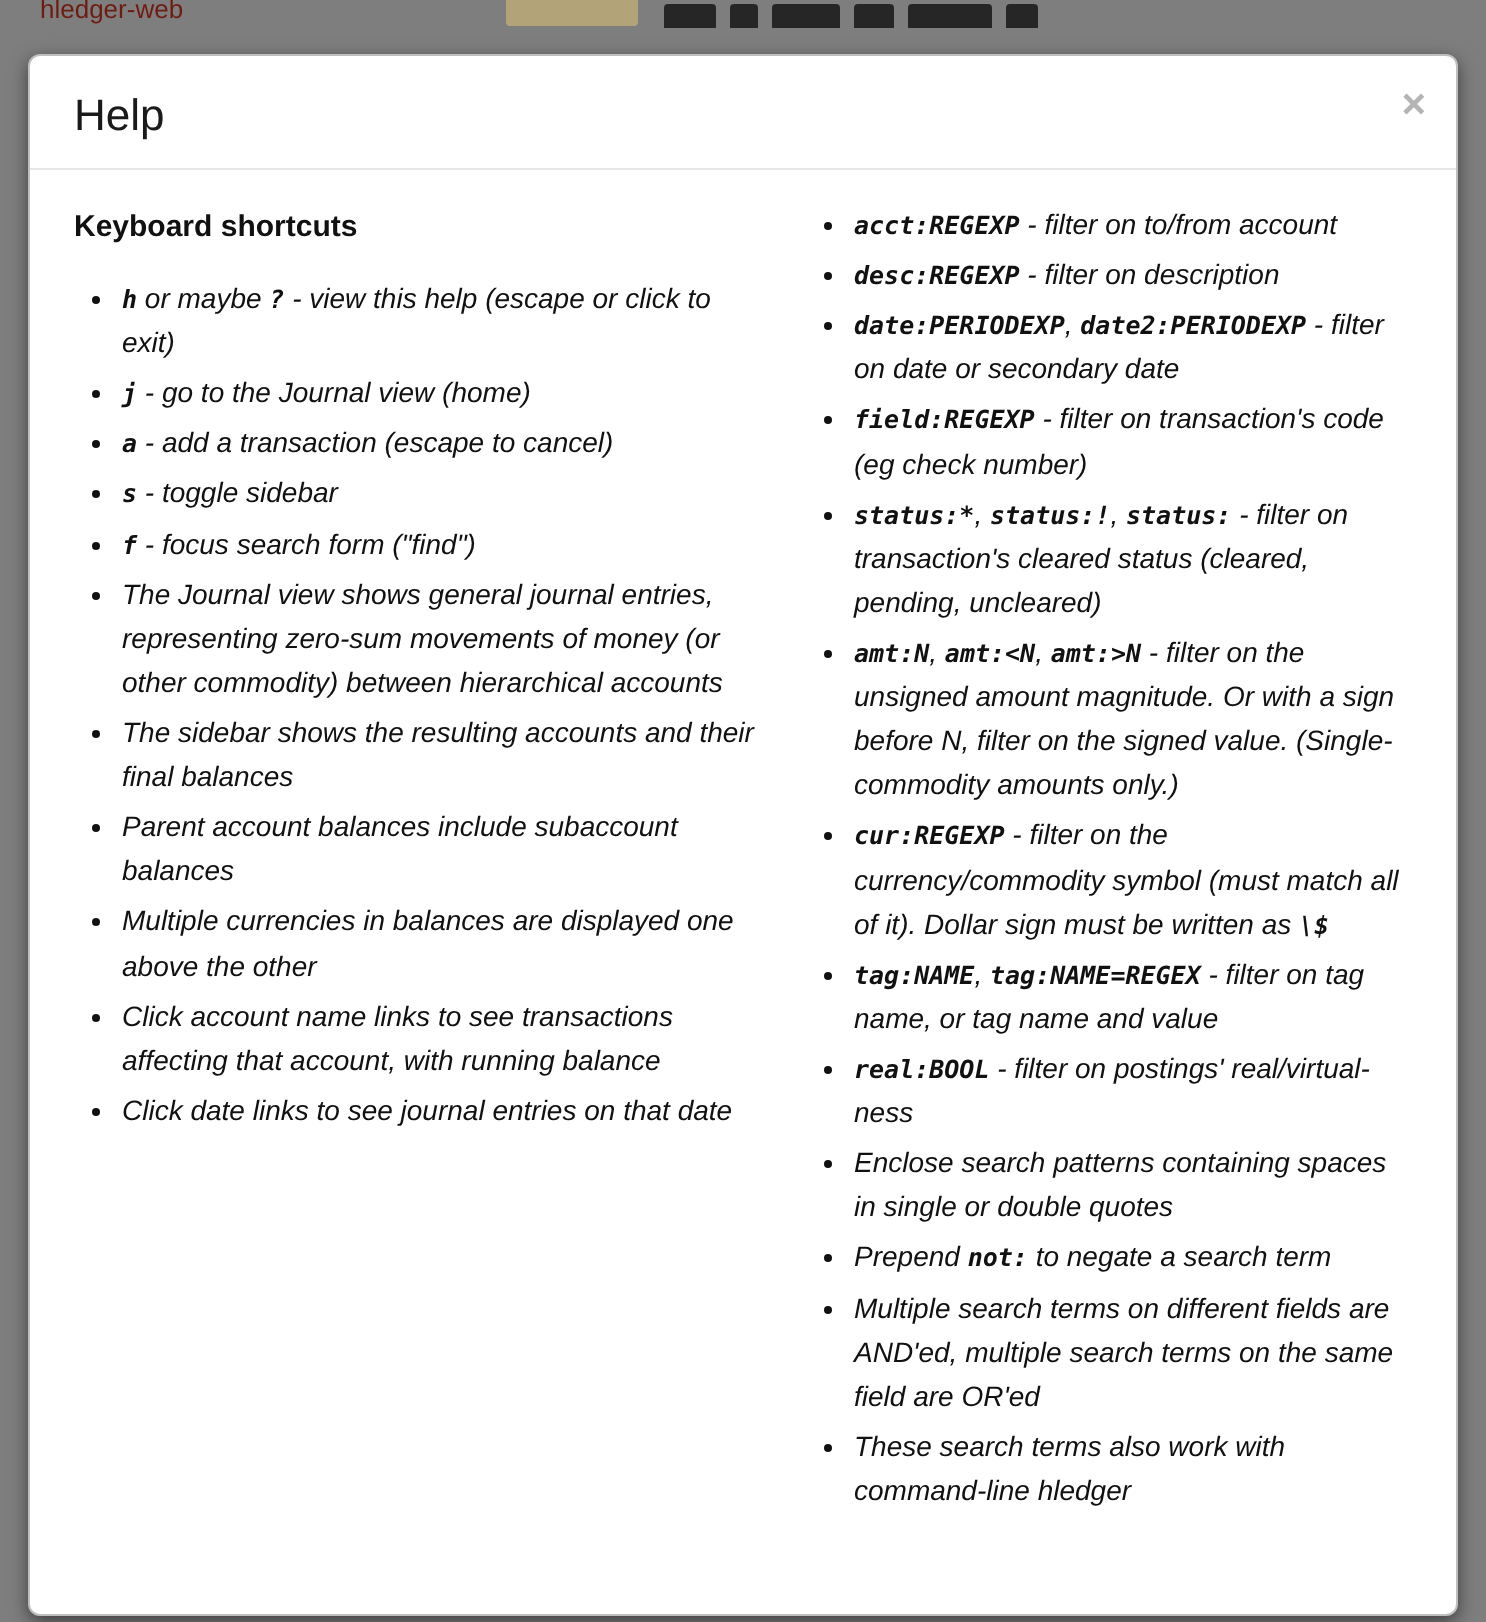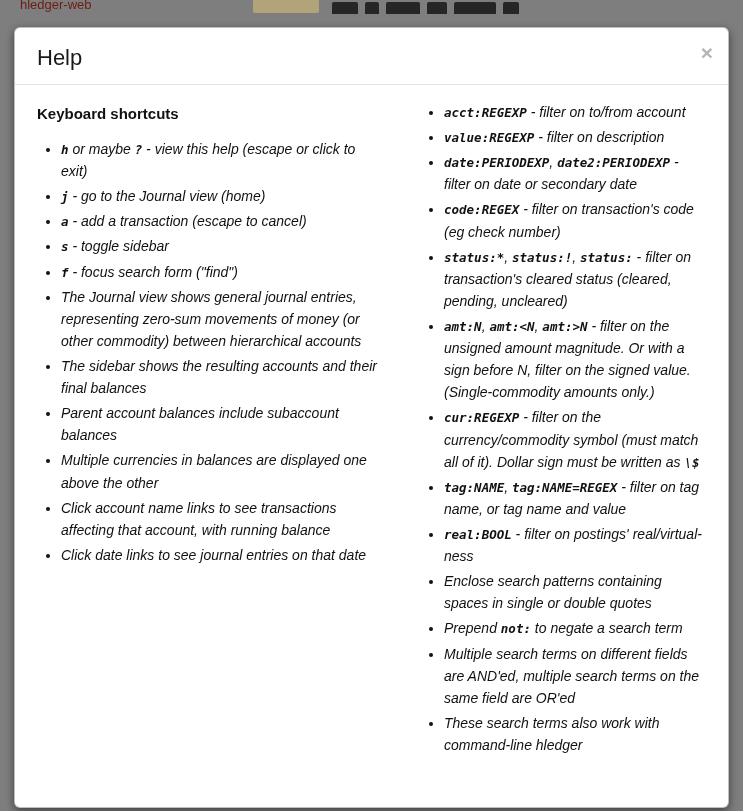--- a/index.html
+++ b/index.html
@@ -38,21 +38,21 @@
   }
   .modal-header { position: relative; padding: 17px 22px 13px; border-bottom: 1px solid #e5e5e5; }
   .modal-title { font-size: 22px; font-weight: 500; color: #1a1a1a; }
   .close {
     position: absolute; right: 15px; top: 14px;
     background: none; border: none; cursor: pointer;
     font-size: 21px; font-weight: bold; color: #b4b4b4; line-height: 1;
     font-family: "Liberation Sans", sans-serif;
   }
 
-  .modal-body { display: flex; padding: 16px 22px 16px 22px; gap: 17px; }
+  .modal-body { display: flex; padding: 16px 22px 16px 22px; }
   .col-left { width: 342px; flex: 0 0 342px; margin-right: 24px; }
   .col-right { flex: 1; min-width: 0; }
 
   .section-heading { font-size: 15px; font-weight: bold; color: #111; margin: 4px 0 16px; }
   .section-heading.spaced { margin-top: 28px; }
 
   ul.help-list { margin: 0; padding-left: 24px; list-style: disc; font-style: italic; }
   ul.help-list li { font-size: 14px; line-height: 1.58; margin-bottom: 3px; color: #111; }
   code {
     font-family: "DejaVu Sans Mono", "Liberation Mono", monospace;
@@ -90,23 +90,23 @@
           <li>The sidebar shows the resulting accounts and their final balances</li>
           <li>Parent account balances include subaccount balances</li>
           <li>Multiple currencies in balances are displayed one above the other</li>
           <li>Click account name links to see transactions affecting that account, with running balance</li>
           <li>Click date links to see journal entries on that date</li>
         </ul>
     </div>
     <div class="col-right">
       <ul class="help-list">
           <li><code>acct:REGEXP</code> - filter on to/from account</li>
-          <li><code>value:REGEXP</code> - filter on description</li>
+          <li><code>desc:REGEXP</code> - filter on description</li>
           <li><code>date:PERIODEXP</code>, <code>date2:PERIODEXP</code> - filter on date or secondary date</li>
-          <li><code>code:REGEX</code> - filter on transaction's code (eg check number)</li>
+          <li><code>field:REGEXP</code> - filter on transaction's code (eg check number)</li>
           <li><code>status:*</code>, <code>status:!</code>, <code>status:</code> - filter on transaction's cleared status (cleared, pending, uncleared)</li>
           <li><code>amt:N</code>, <code>amt:&lt;N</code>, <code>amt:&gt;N</code> - filter on the unsigned amount magnitude. Or with a sign before N, filter on the signed value. (Single-commodity amounts only.)</li>
           <li><code>cur:REGEXP</code> - filter on the currency/commodity symbol (must match all of it). Dollar sign must be written as <code>\$</code></li>
           <li><code>tag:NAME</code>, <code>tag:NAME=REGEX</code> - filter on tag name, or tag name and value</li>
           <li><code>real:BOOL</code> - filter on postings' real/virtual-ness</li>
           <li>Enclose search patterns containing spaces in single or double quotes</li>
           <li>Prepend <code>not:</code> to negate a search term</li>
           <li>Multiple search terms on different fields are AND'ed, multiple search terms on the same field are OR'ed</li>
           <li>These search terms also work with command-line hledger</li>
         </ul>

